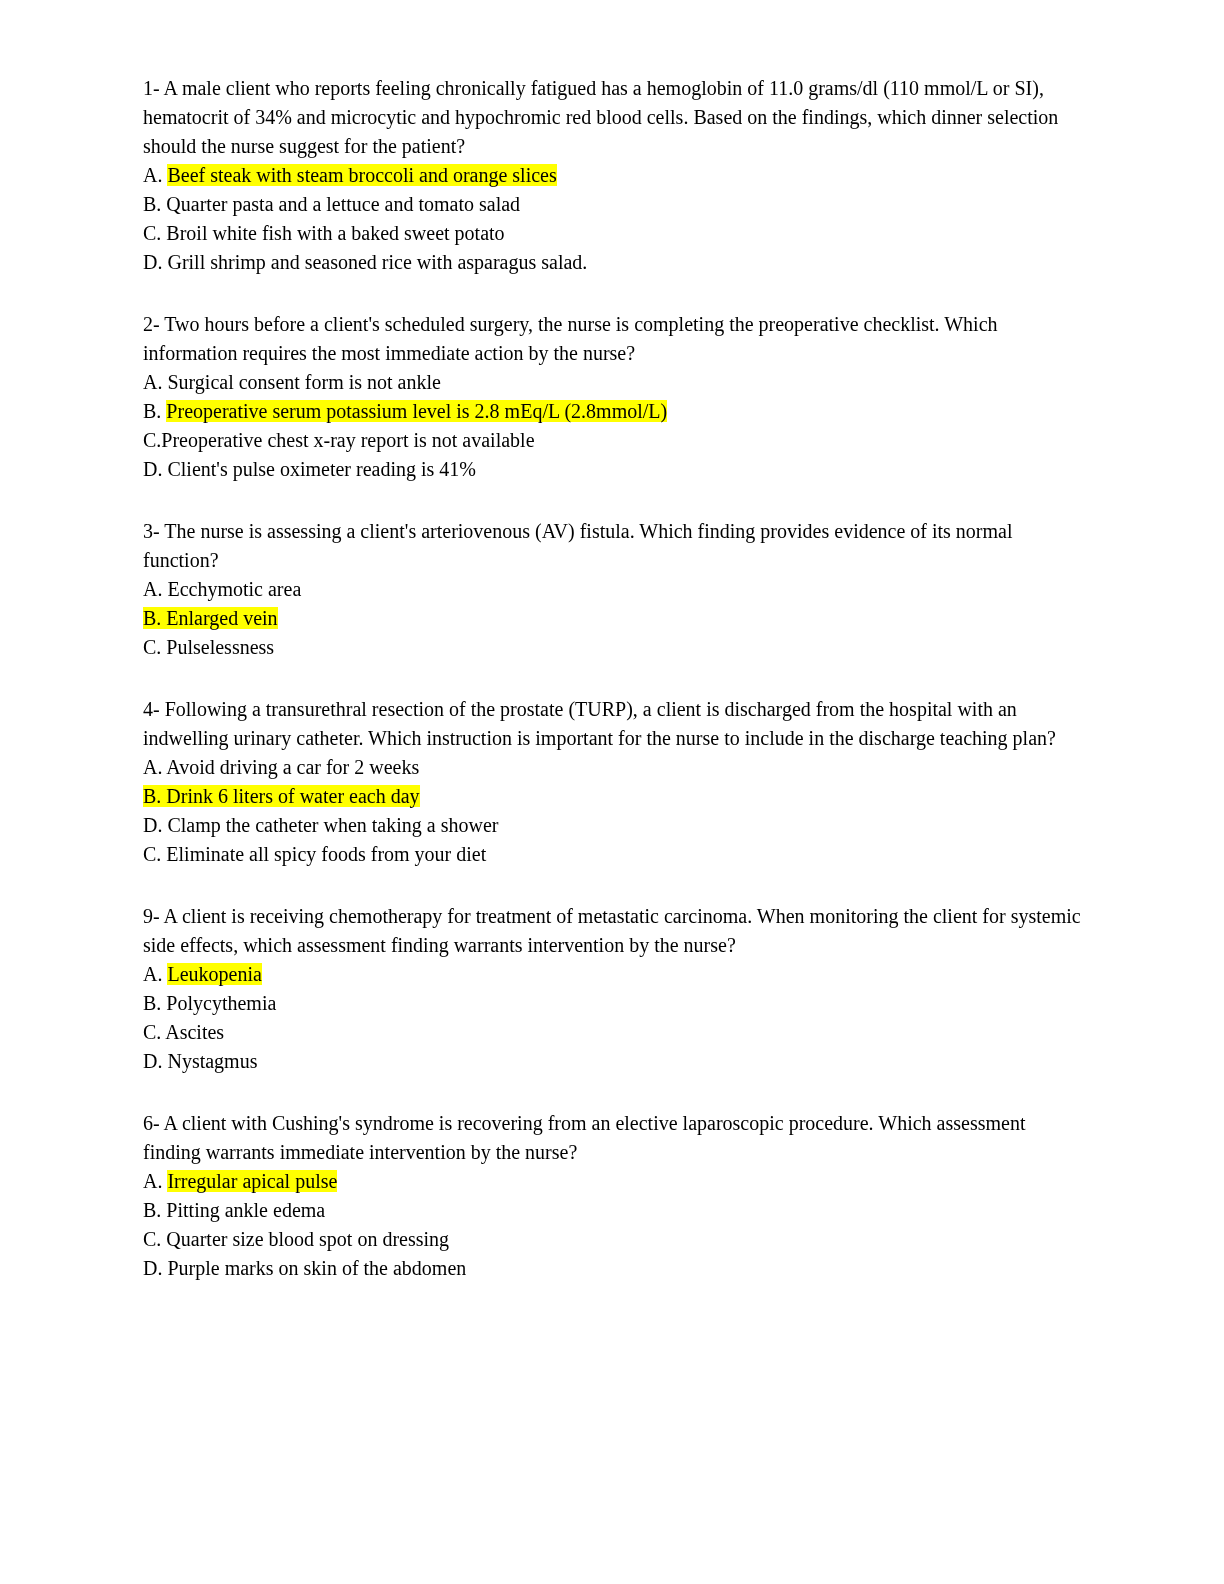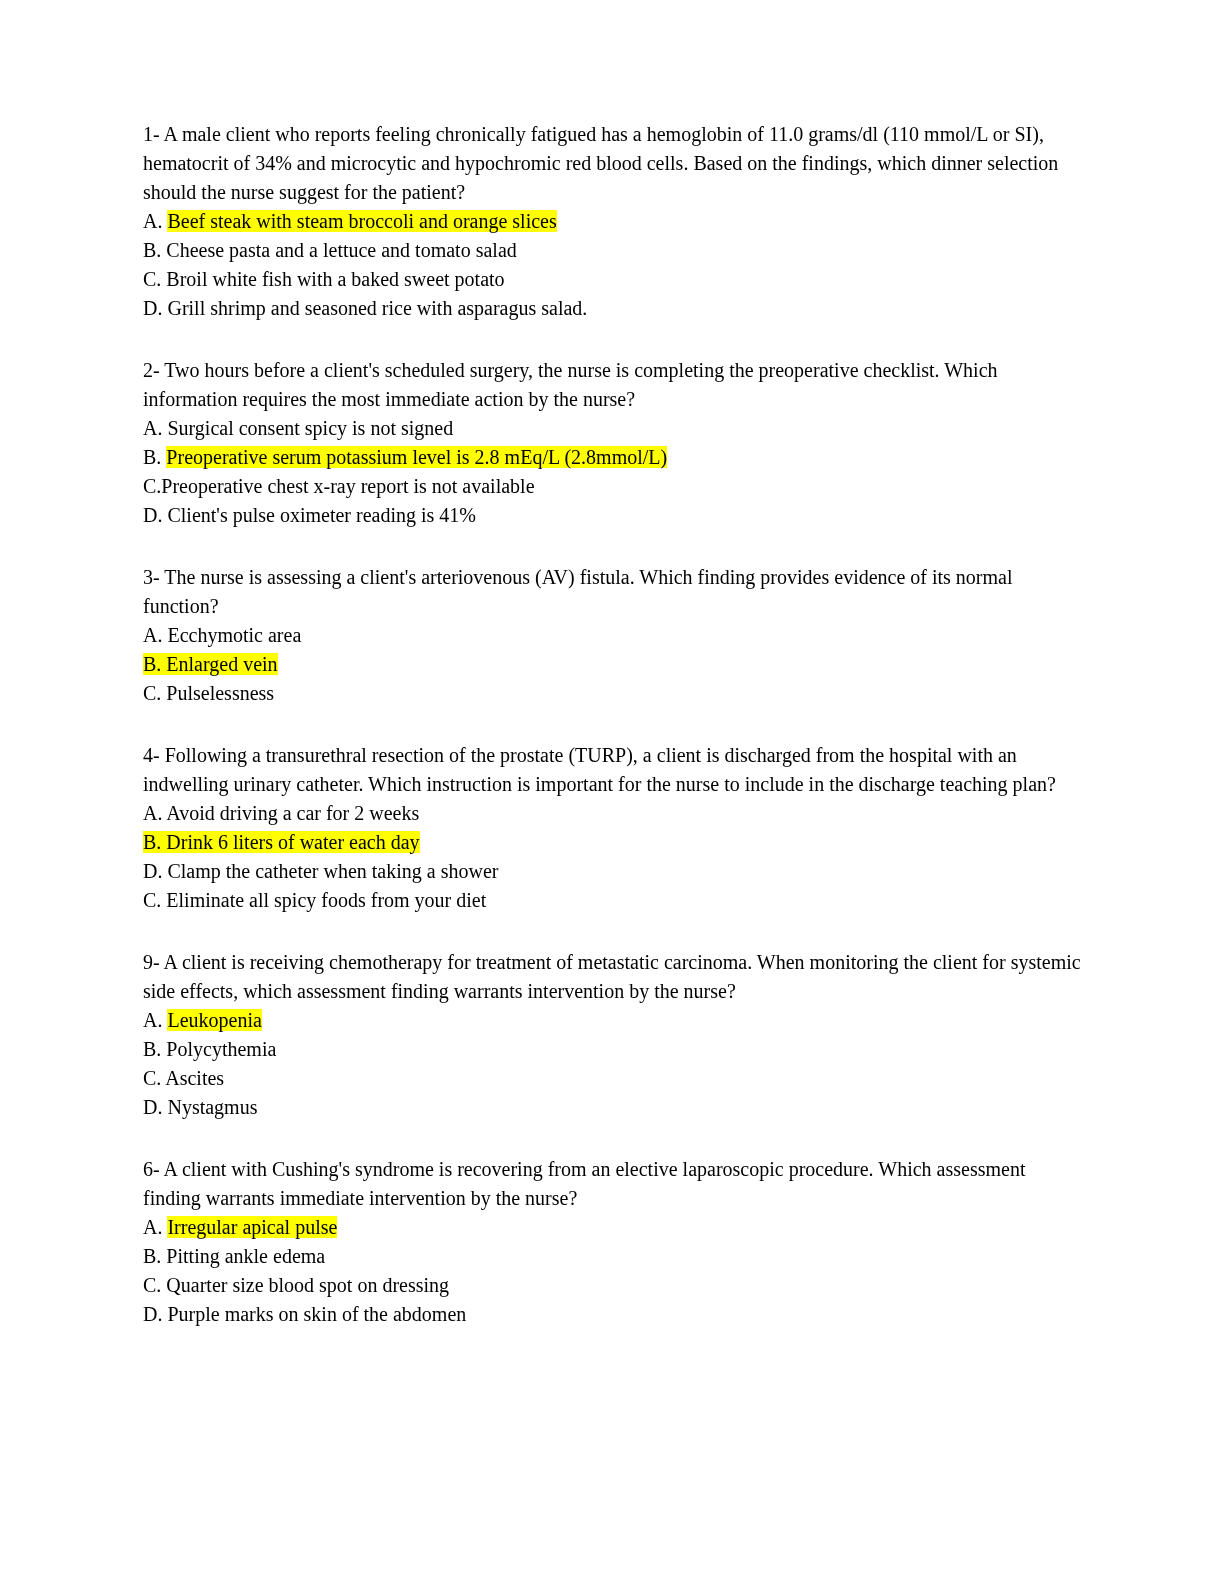--- a/index.html
+++ b/index.html
@@ -10,21 +10,21 @@
   body {
     width: 1224px;
     min-height: 1584px;
     font-family: "Liberation Serif", "DejaVu Serif", serif;
     font-size: 20px;
     line-height: 29px;
     color: #000000;
     -webkit-font-smoothing: antialiased;
   }
   .content {
-    padding: 120px 139px 60px 143px;
+    padding: 74px 139px 60px 143px;
     box-sizing: border-box;
   }
   .question {
     margin-bottom: 33px;
   }
   .stem {
     white-space: pre-wrap;
   }
   .option {
     white-space: pre-wrap;
@@ -35,30 +35,30 @@
 </style>
 </head>
 <body>
 
 <div class="content">
   <div id="questions">
   <div class="question">
     <div class="stem">1- A male client who reports feeling chronically fatigued has a hemoglobin of 11.0 grams/dl (110 mmol/L or SI), hematocrit of 34% and microcytic and hypochromic red blood cells. Based on the findings, which dinner selection should the nurse suggest for the patient?</div>
     <div class="options">
           <div class="option"><span>A. </span><span class="hl">Beef steak with steam broccoli and orange slices</span><span></span></div>
-          <div class="option"><span>B. Cheese pasta and a lettuce and tomato salad</span><span class="hl"></span><span></span></div>
+          <div class="option"><span>B. Quarter pasta and a lettuce and tomato salad</span><span class="hl"></span><span></span></div>
           <div class="option"><span>C. Broil white fish with a baked sweet potato</span><span class="hl"></span><span></span></div>
           <div class="option"><span>D. Grill shrimp and seasoned rice with asparagus salad.</span><span class="hl"></span><span></span></div>
         </div>
   </div>
 
   <div class="question">
     <div class="stem">2- Two hours before a client's scheduled surgery, the nurse is completing the preoperative checklist. Which information requires the most immediate action by the nurse?</div>
     <div class="options">
-          <div class="option"><span>A. Surgical consent spicy is not signed</span><span class="hl"></span><span></span></div>
+          <div class="option"><span>A. Surgical consent form is not ankle</span><span class="hl"></span><span></span></div>
           <div class="option"><span>B. </span><span class="hl">Preoperative serum potassium level is 2.8 mEq/L (2.8mmol/L)</span><span></span></div>
           <div class="option"><span>C.Preoperative chest x-ray report is not available</span><span class="hl"></span><span></span></div>
           <div class="option"><span>D. Client's pulse oximeter reading is 41%</span><span class="hl"></span><span></span></div>
         </div>
   </div>
 
   <div class="question">
     <div class="stem">3- The nurse is assessing a client's arteriovenous (AV) fistula. Which finding provides evidence of its normal function?</div>
     <div class="options">
           <div class="option"><span>A. Ecchymotic area</span><span class="hl"></span><span></span></div>

